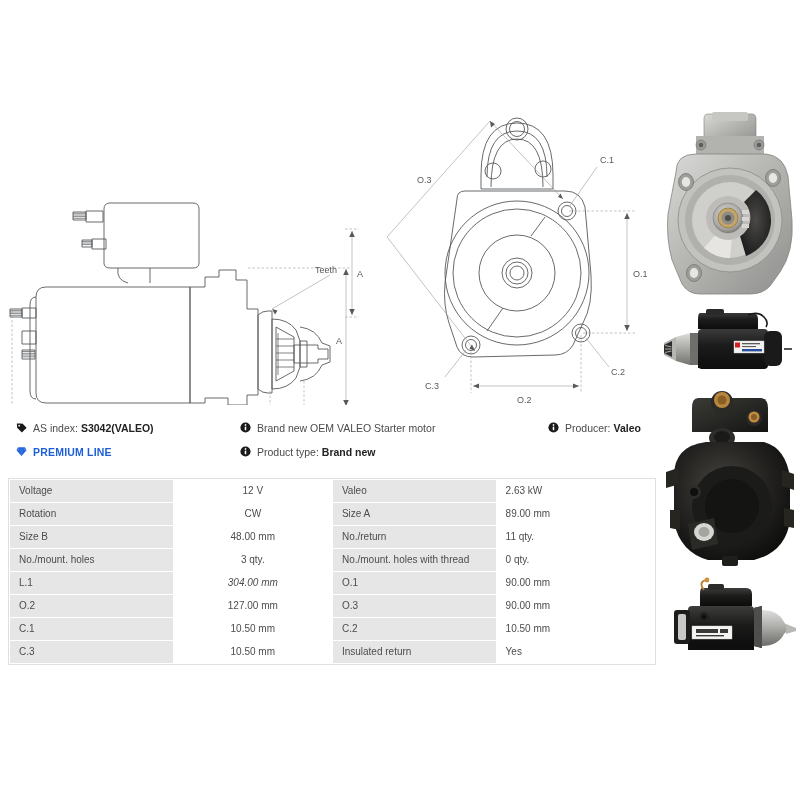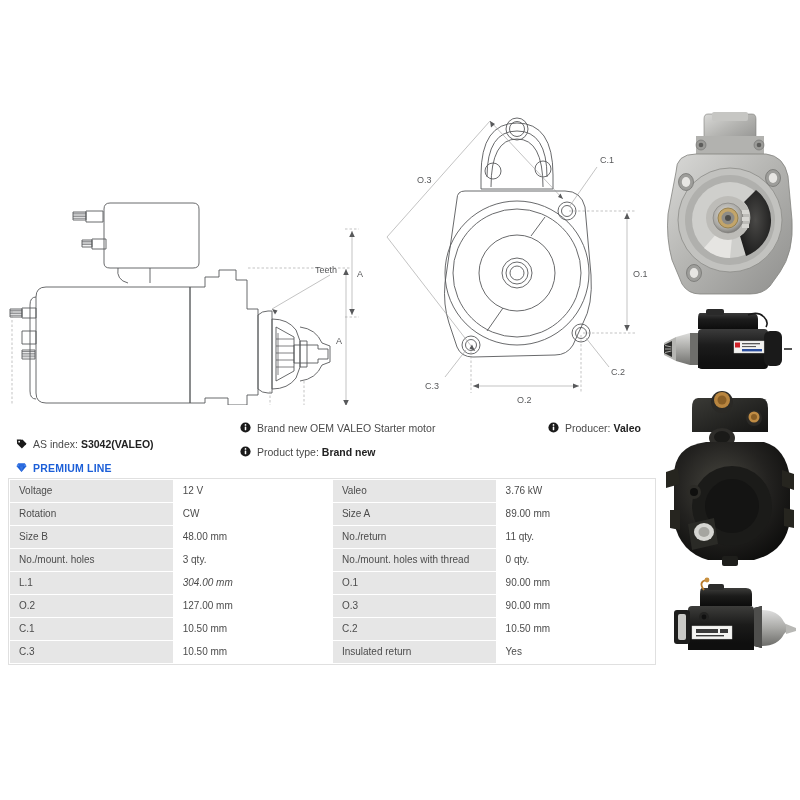--- a/index.html
+++ b/index.html
@@ -16,33 +16,33 @@
   .photos{position:absolute;left:660px;top:110px;width:140px;height:570px;}
   .photo{position:relative;width:140px;background:#fff;overflow:hidden;}
   .ph1{height:195px;}
   .ph2{height:75px;}
   .ph3{height:190px;}
   .ph4{height:95px;}
 
   
   .info{position:absolute;left:0;top:418px;width:660px;height:56px;}
   .info-col{position:absolute;font-size:10.5px;color:#4a4a4a;line-height:13px;}
-  .col-a{left:16px;top:20px;width:215px;}
+  .col-a{left:16px;top:4px;width:215px;}
   .col-b{left:240px;top:4px;width:290px;}
   .col-c{left:548px;top:4px;width:112px;}
   .info-line{display:flex;align-items:flex-start;gap:6px;margin-bottom:11px;}
   .info-line .txt{white-space:nowrap;}
   .info-line b{color:#222;font-weight:bold;}
   .ico{flex:0 0 auto;width:11px;height:11px;display:inline-block;position:relative;top:0px;}
   .premium{color:#1c5fd8;font-weight:bold;font-size:10.5px;letter-spacing:.2px;}
   .spec-wrap{position:absolute;left:8px;top:478px;width:646px;border:1px solid #e0e0e0;}
   .spec-wrap table{width:100%;border-collapse:separate;border-spacing:1px;}
   .spec-wrap td{padding:5px 9px;font-size:10px;line-height:12px;}
   .c-lbl1{width:162px;}
-  .c-val1{width:160px;}
+  .c-val1{width:160px;text-align:center;}
   .c-lbl2{width:162px;}
   .c-val2{width:160px;}
 </style>
 </head>
 <body>
 
 <div class="page">
 
   <svg id="svg-side" width="350" height="300" viewBox="0 0 350 300">
     <g fill="none" stroke="#58595b" stroke-width="0.9" stroke-linejoin="round">
@@ -485,21 +485,21 @@
 
   </div>
 
   <div class="spec-wrap">
     <table>
       <tbody id="spec-body">
           <tr>
             <td class="lbl c-lbl1" style="background: rgb(230, 230, 230); color: rgb(76, 76, 76);">Voltage</td>
             <td class="val c-val1" style="background: rgb(255, 255, 255); color: rgb(76, 76, 76);">12 V</td>
             <td class="lbl c-lbl2" style="background: rgb(230, 230, 230); color: rgb(76, 76, 76);">Valeo</td>
-            <td class="val c-val2" style="background: rgb(255, 255, 255); color: rgb(76, 76, 76);">3.76 kW</td>
+            <td class="val c-val2" style="background: rgb(255, 255, 255); color: rgb(76, 76, 76);">2.63 kW</td>
           </tr>
           <tr>
             <td class="lbl c-lbl1" style="background: rgb(230, 230, 230); color: rgb(76, 76, 76);">Rotation</td>
             <td class="val c-val1" style="background: rgb(255, 255, 255); color: rgb(76, 76, 76);">CW</td>
             <td class="lbl c-lbl2" style="background: rgb(230, 230, 230); color: rgb(76, 76, 76);">Size A</td>
             <td class="val c-val2" style="background: rgb(255, 255, 255); color: rgb(76, 76, 76);">89.00 mm</td>
           </tr>
           <tr>
             <td class="lbl c-lbl1" style="background: rgb(230, 230, 230); color: rgb(76, 76, 76);">Size B</td>
             <td class="val c-val1" style="background: rgb(255, 255, 255); color: rgb(76, 76, 76);">48.00 mm</td>

